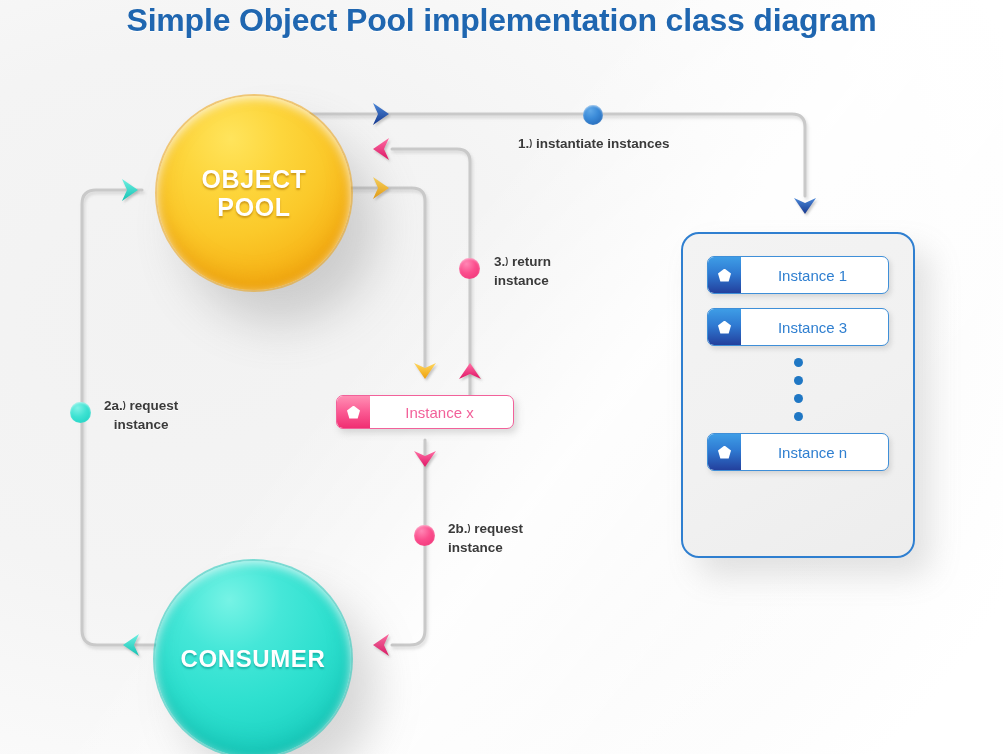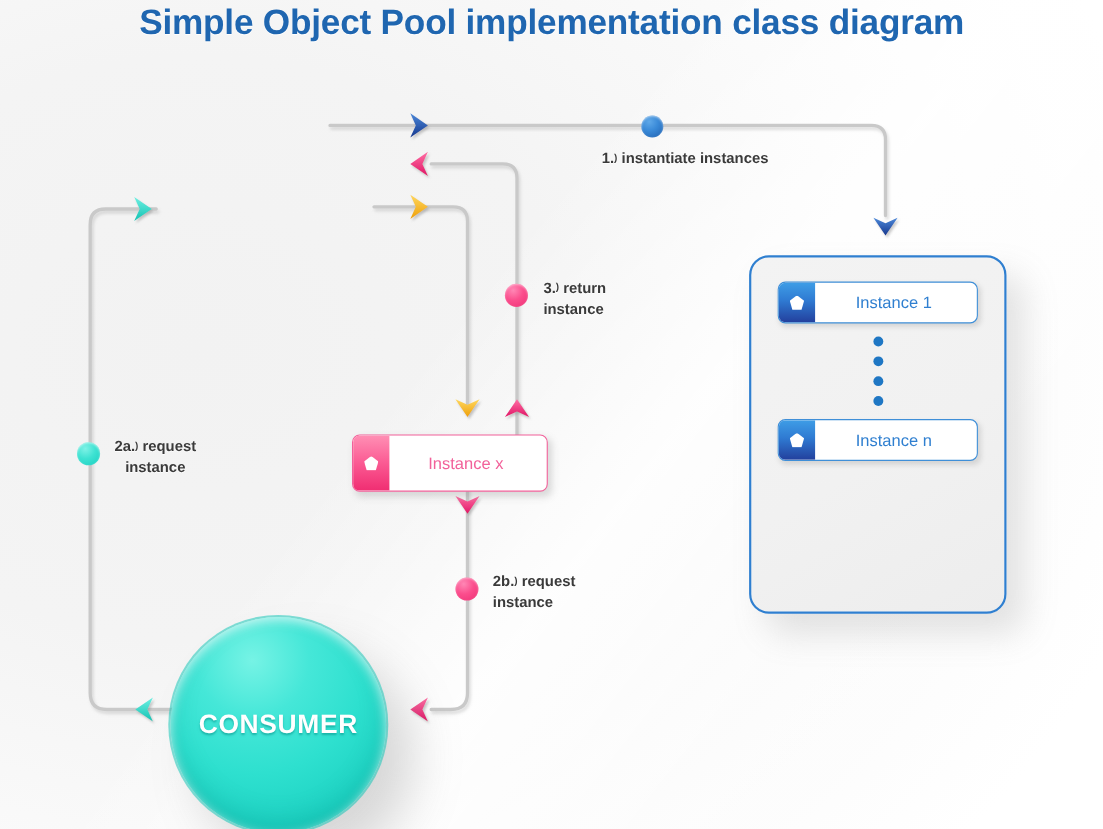--- a/index.html
+++ b/index.html
@@ -143,22 +143,22 @@
   #inst-dots i {
     display: block;
     width: 9px; height: 9px;
     border-radius: 50%;
     background: #1f77c4;
   }
 
   
   #instance-x {
     position: absolute;
-    left: 320px; top: 395px;
-    width: 178px; height: 52px;
+    left: 336px; top: 395px;
+    width: 178px; height: 34px;
     border: 1.5px solid #f2619a;
     border-radius: 7px;
     background: #ffffff;
     display: flex;
     align-items: center;
     overflow: hidden;
     box-shadow: 3px 4px 7px rgba(120,120,120,0.25);
     box-sizing: border-box;
   }
   #instance-x .inst-icon {
@@ -288,36 +288,48 @@
 
     <g filter="url(#arrShadow)">
       <path d="M 139 634 L 123 645 L 139 656 L 134 645 Z" fill="url(#gTeal)"></path>
     </g>
 
     <g filter="url(#arrShadow)">
       <path d="M 389 634 L 373 645 L 389 656 L 384 645 Z" fill="url(#gPink)"></path>
     </g>
   </svg>
 
+  <div id="pool-circle" class="node-circle">
+    <span>
+      <span>OBJECT</span><br>
+      <span>POOL</span>
+    </span>
+  </div>
 
   <div id="consumer-circle" class="node-circle">
     <span>CONSUMER</span>
   </div>
 
   <div id="instances-panel">
     <div class="inst-list">
 
       <div class="inst-box">
         <span class="inst-icon">
             <span class="pentagon"></span>
           </span>
         <span class="inst-label">Instance 1</span>
       </div>
 
 
+      <div class="inst-box">
+        <span class="inst-icon">
+            <span class="pentagon"></span>
+          </span>
+        <span class="inst-label">Instance 3</span>
+      </div>
 
       <div id="inst-dots">
         <i></i>
         <i></i>
         <i></i>
         <i></i>
       </div>
 
       <div class="inst-box">
         <span class="inst-icon">
@@ -330,21 +342,21 @@
   </div>
 
   <div id="instance-x">
     <span class="inst-icon">
         <span class="pentagon"></span>
       </span>
     <span class="inst-label">Instance x</span>
   </div>
 
   <div class="dot blue" style="left:583px; top:105px; width:20px; height:20px;"></div>
-  <div class="step-label" style="left:547px; top:134px;">
+  <div class="step-label" style="left:518px; top:134px;">
     <span>1.</span><span class="sup">)</span>
     <span>instantiate instances</span>
   </div>
 
   <div class="dot pink" style="left:459px; top:258px; width:21px; height:21px;"></div>
   <div class="step-label" style="left:494px; top:252px;">
     <span>3.</span><span class="sup">)</span>
     <span>return</span><br>
     <span>instance</span>
   </div>

